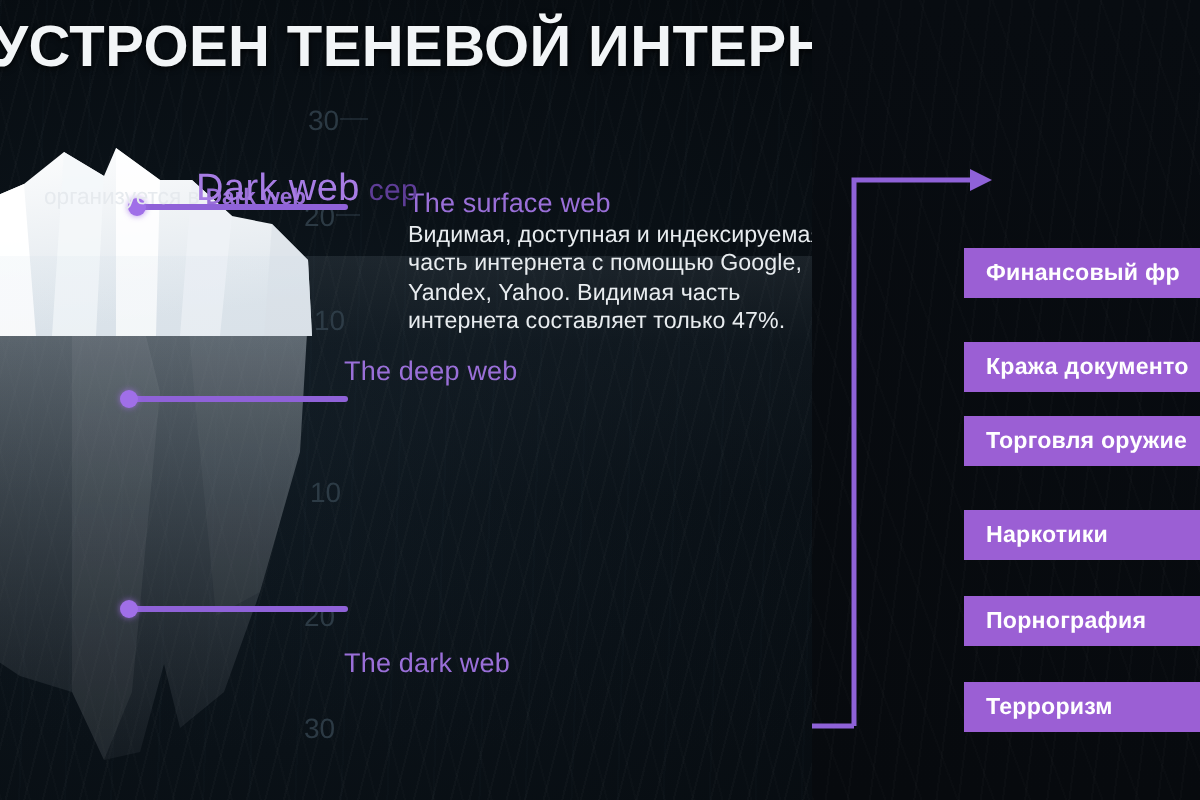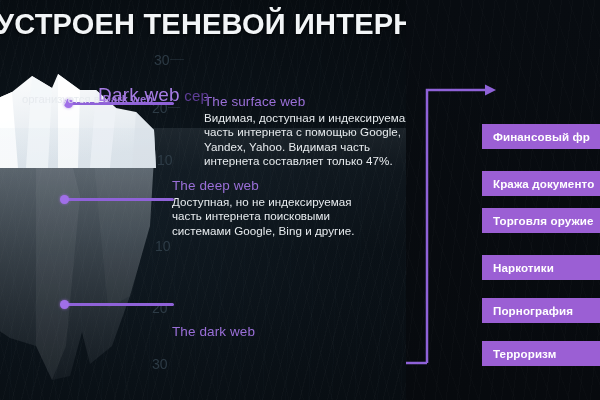--- a/index.html
+++ b/index.html
@@ -172,23 +172,20 @@
   <div class="block" style="top:94px;margin-left:32px;">
     <h3>The surface web</h3>
     <p>Видимая, доступная и индексируемая
 часть интернета с помощью Google,
 Yandex, Yahoo. Видимая часть
 интернета составляет только 47%.</p>
   </div>
 
   <div class="block" style="top:178px;">
     <h3>The deep web</h3>
-    <p>Доступная, но не индексируемая
-часть интернета  поисковыми
-системами Google, Bing и другие.</p>
   </div>
 
   <div class="block" style="top:296px;margin-top:28px;">
     <h3>The dark web</h3>
   </div>
 
   <div id="rightpanel">
     <div id="rightpanel-tex"></div>
   </div>
 

